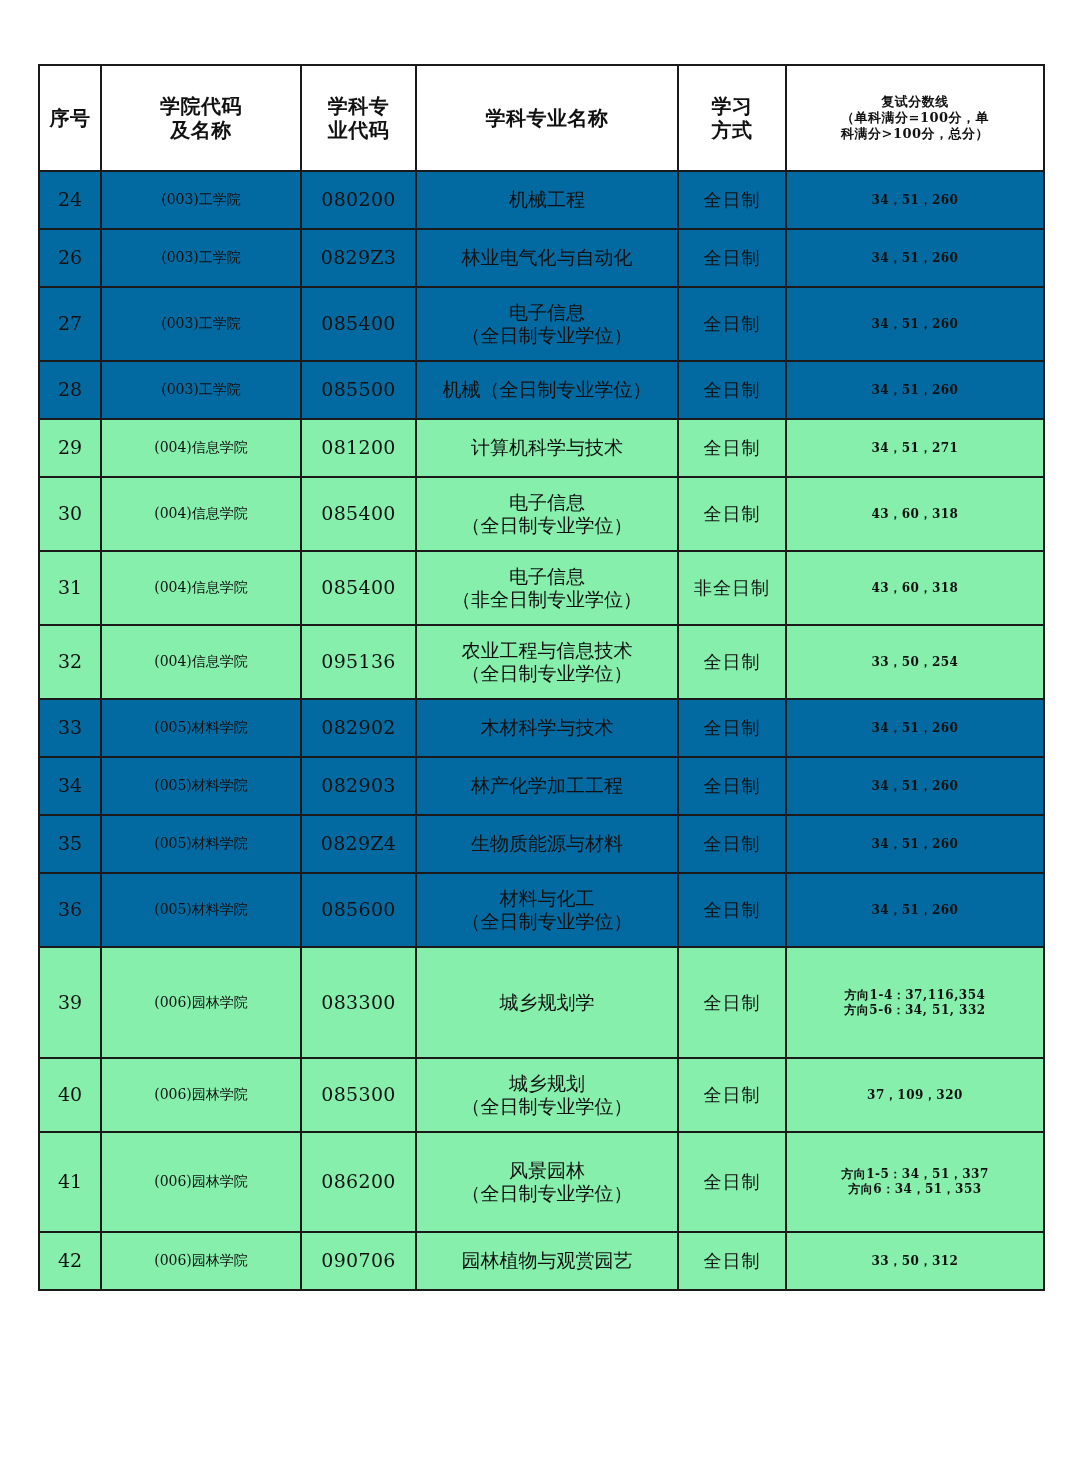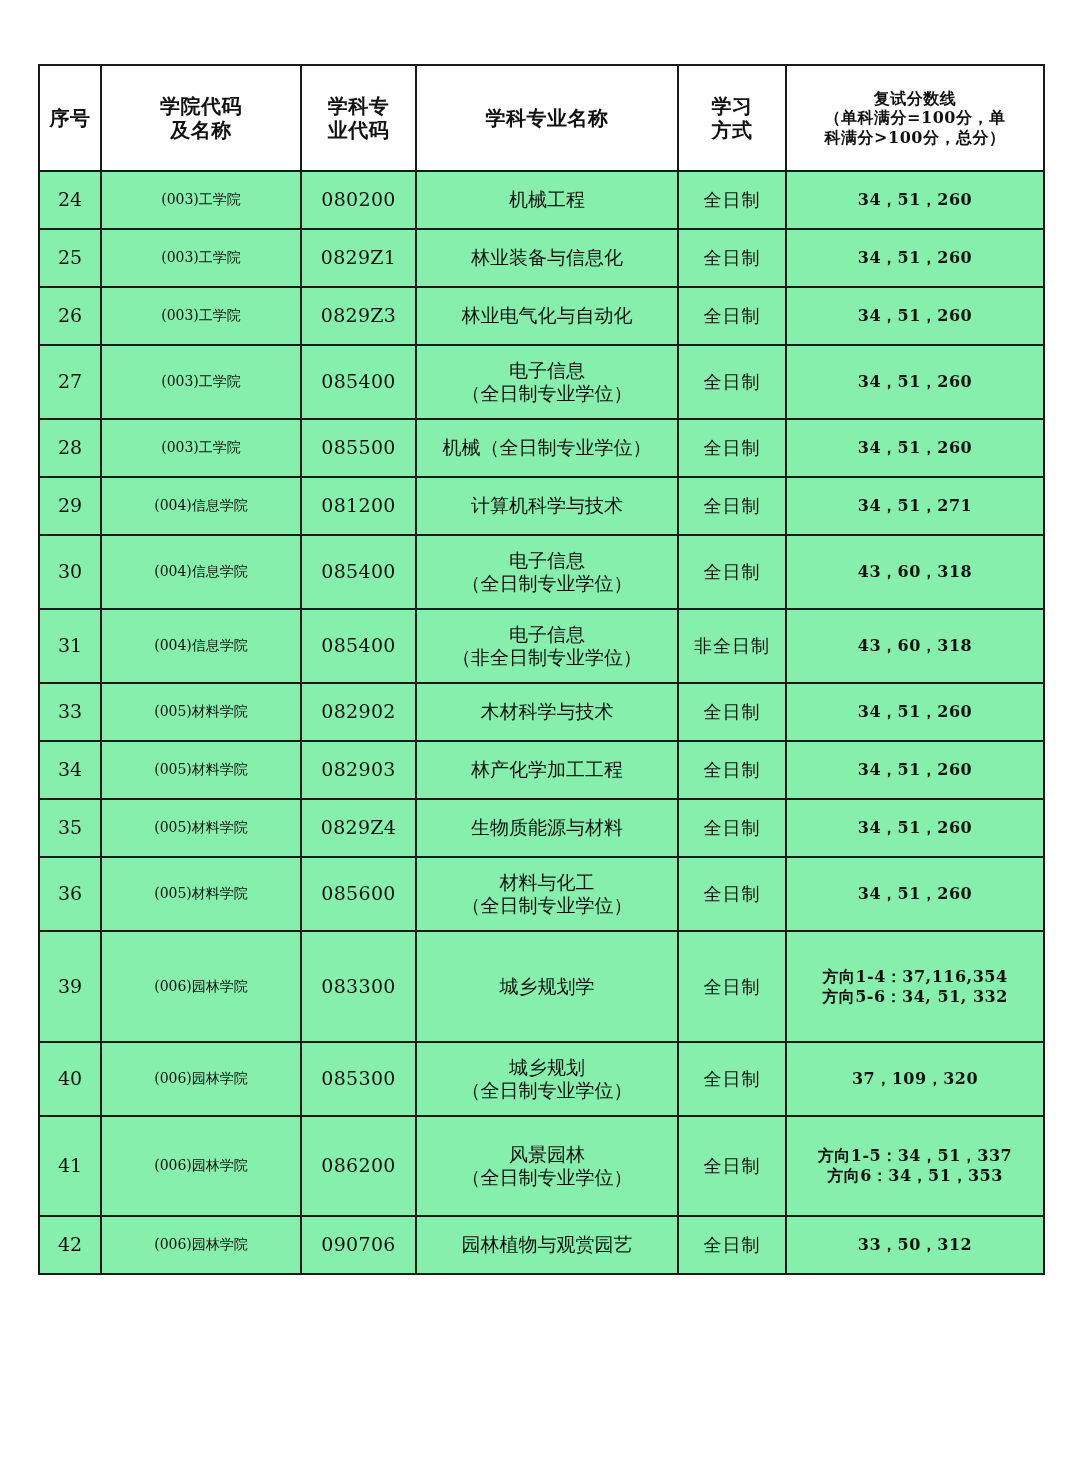--- a/index.html
+++ b/index.html
@@ -45,48 +45,48 @@
   col.c-mode   { width: 108px; }
   col.c-score  { width: 258px; }
 
   thead th {
     font-weight: bold;
     font-size: 20px;
     height: 100px;
     letter-spacing: 0.5px;
   }
   thead th .hdr-line { display: block; white-space: nowrap; }
-  thead th.th-score { font-size: 16px; }
+  thead th.th-score { font-size: 13px; }
   thead th.th-score .hdr-sub { display: block; }
 
   tbody td {
     font-size: 19px;
     font-weight: normal;
   }
   tbody tr.r-std td { height: 52px; }
   tbody tr.r-tall td { height: 105px; }
   tbody tr.r-mid td  { height: 68px; }
   tbody tr.r-tall2 td { height: 94px; }
 
   td.cell-seq  { font-size: 19px; }
   td.cell-col  { font-size: 14px; white-space: nowrap; }
   td.cell-code { font-size: 19px; letter-spacing: 0.3px; }
   td.cell-name { font-size: 19px; }
   td.cell-name .nm-line { display: block; }
   td.cell-mode { font-size: 18px; letter-spacing: 1px; white-space: nowrap; }
   td.cell-score {
-    font-size: 16px;
+    font-size: 12px;
     font-weight: bold;
     letter-spacing: 0.5px;
     white-space: nowrap;
   }
   td.cell-score .sc-line { display: block; }
 
   tr.hl td { background: #86efac; }
-  tr.plain td { background: #86efac; }
+  tr.plain td { background: #0369a1; }
 </style>
 </head>
 <body>
 
 <div class="page">
   <table class="score-table">
     <colgroup>
       <col class="c-seq">
       <col class="c-col">
       <col class="c-code">
@@ -128,32 +128,20 @@
           <td class="cell-code">080200</td>
           <td class="cell-name">
             <span class="nm-line">机械工程</span>
           </td>
           <td class="cell-mode">全日制</td>
           <td class="cell-score">
             <span class="sc-line">34，51，260</span>
           </td>
         </tr>
         <tr class="r-std plain">
-          <td class="cell-seq">25</td>
-          <td class="cell-col">(003)工学院</td>
-          <td class="cell-code">0829Z1</td>
-          <td class="cell-name">
-            <span class="nm-line">林业装备与信息化</span>
-          </td>
-          <td class="cell-mode">全日制</td>
-          <td class="cell-score">
-            <span class="sc-line">34，51，260</span>
-          </td>
-        </tr>
-        <tr class="r-std plain">
           <td class="cell-seq">26</td>
           <td class="cell-col">(003)工学院</td>
           <td class="cell-code">0829Z3</td>
           <td class="cell-name">
             <span class="nm-line">林业电气化与自动化</span>
           </td>
           <td class="cell-mode">全日制</td>
           <td class="cell-score">
             <span class="sc-line">34，51，260</span>
           </td>
@@ -214,20 +202,33 @@
           <td class="cell-code">085400</td>
           <td class="cell-name">
             <span class="nm-line">电子信息</span>
             <span class="nm-line">（非全日制专业学位）</span>
           </td>
           <td class="cell-mode">非全日制</td>
           <td class="cell-score">
             <span class="sc-line">43，60，318</span>
           </td>
         </tr>
+        <tr class="r-mid hl">
+          <td class="cell-seq">32</td>
+          <td class="cell-col">(004)信息学院</td>
+          <td class="cell-code">095136</td>
+          <td class="cell-name">
+            <span class="nm-line">农业工程与信息技术</span>
+            <span class="nm-line">（全日制专业学位）</span>
+          </td>
+          <td class="cell-mode">全日制</td>
+          <td class="cell-score">
+            <span class="sc-line">33，50，254</span>
+          </td>
+        </tr>
         <tr class="r-std plain">
           <td class="cell-seq">33</td>
           <td class="cell-col">(005)材料学院</td>
           <td class="cell-code">082902</td>
           <td class="cell-name">
             <span class="nm-line">木材科学与技术</span>
           </td>
           <td class="cell-mode">全日制</td>
           <td class="cell-score">
             <span class="sc-line">34，51，260</span>

